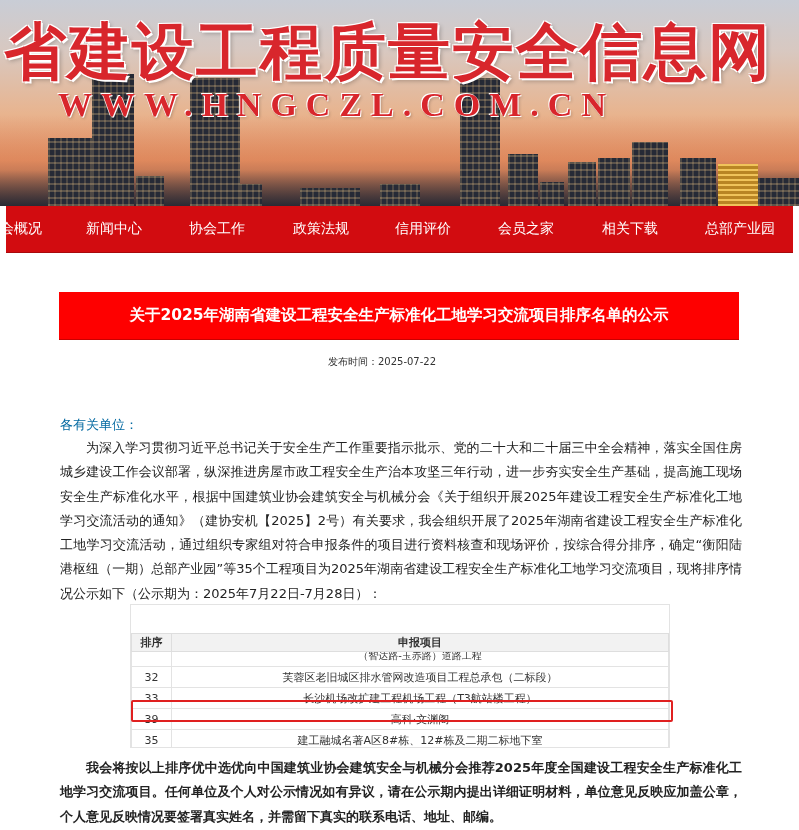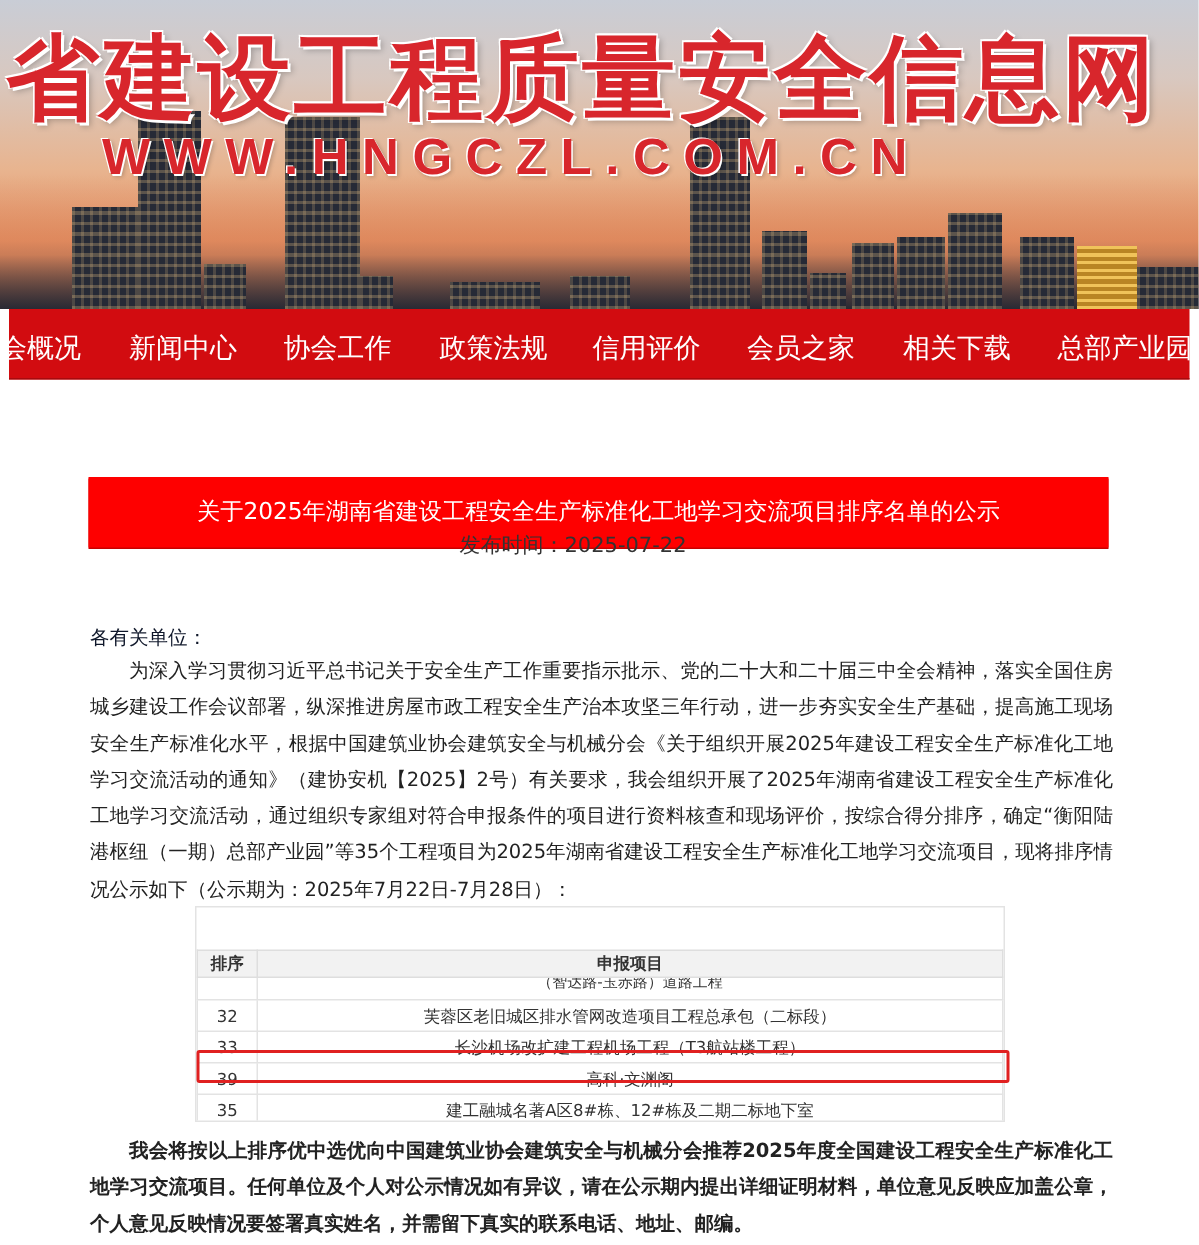--- a/index.html
+++ b/index.html
@@ -6,30 +6,30 @@
   body { width:799px; height:830px; position:relative; overflow:hidden; font-family:"DejaVu Sans", sans-serif; color:#333; }
   .banner { position:absolute; left:0; top:0; width:799px; height:206px; overflow:hidden;
     background: linear-gradient(180deg,#c9cdd6 0%, #d8c8c0 25%, #e8b48f 55%, #e79466 78%, #3a3a44 100%); }
   .banner .sky-glow { position:absolute; left:0; right:0; bottom:0; height:90px;
     background: linear-gradient(180deg, rgba(238,150,100,0) 0%, rgba(210,120,80,0.5) 60%, rgba(40,40,50,0.9) 100%); }
   .bld { position:absolute; bottom:0; background:#2a2e3a; }
   .bld.win { background-image: repeating-linear-gradient(0deg, rgba(255,210,140,0.25) 0 2px, transparent 2px 7px), repeating-linear-gradient(90deg, rgba(255,210,140,0.18) 0 2px, transparent 2px 6px); background-color:#262a36; }
   .bld.gold { background:#d9a33a; background-image: repeating-linear-gradient(0deg, #f0c35a 0 2px, #b98524 2px 5px); }
   .site-title { position:absolute; left:4px; top:10px; font-size:62px; font-weight:bold; color:#d8262c; letter-spacing:2px;
     text-shadow: 2px 2px 0 #ffffff, -1px -1px 0 #ffffff, 1px -1px 0 #fff, -1px 1px 0 #fff, 3px 3px 4px rgba(0,0,0,0.25); white-space:nowrap; z-index:3; }
-  .site-url { position:absolute; left:68px; top:86px; font-size:34px; font-weight:bold; color:#d8262c; letter-spacing:9px;
-    text-shadow: 1px 1px 0 #fff, -1px -1px 0 #fff, 2px 2px 3px rgba(0,0,0,0.2); white-space:nowrap; z-index:3; font-family:Liberation Sans, sans-serif; }
+  .site-url { position:absolute; left:58px; top:86px; font-size:34px; font-weight:bold; color:#d8262c; letter-spacing:9px;
+    text-shadow: 1px 1px 0 #fff, -1px -1px 0 #fff, 2px 2px 3px rgba(0,0,0,0.2); white-space:nowrap; z-index:3; font-family:Liberation Serif, serif; }
   .nav { position:absolute; left:6px; top:206px; width:787px; height:46px; background:#d20c10;
     border-bottom:1px solid #a80a0d; display:flex; align-items:center; }
-  .nav-item { color:#ffffff; font-size:18px; white-space:nowrap; position:absolute; top:14px; cursor:pointer; }
-  .article-title-bar { position:absolute; left:59px; top:318px; width:680px; height:47px; background:#fe0000;
-    display:flex; align-items:center; justify-content:center; box-shadow: 0 1px 0 #c80000; }
+  .nav-item { color:#ffffff; font-size:14px; white-space:nowrap; position:absolute; top:14px; cursor:pointer; }
+  .article-title-bar { position:absolute; left:59px; top:292px; width:680px; height:47px; background:#fe0000;
+    display:flex; align-items:center; justify-content:center; box-shadow: 0 1px 0 #c80000; font-weight: bold; }
   .article-title { color:#ffffff; font-size:15.5px; white-space:nowrap; }
-  .pub-time { position:absolute; left:0; width:764px; top:355px; text-align:center; font-size:14px; color:#333; }
-  .salutation { position:absolute; left:60px; top:416px; font-size:13px; color:#0f172a; }
+  .pub-time { position:absolute; left:0; width:764px; top:355px; text-align:center; font-size:10px; color:#333; }
+  .salutation { position:absolute; left:60px; top:416px; font-size:13px; color:#0369a1; }
   .para { position:absolute; left:60px; width:682px; font-size:13px; line-height:24.3px; color:#222; text-align:justify; }
   .para1 { top:436px; text-indent:26px; }
   .para2 { top:756px; text-indent:26px;font-weight:bold; }
   .table-wrap { position:absolute; left:130px; top:604px; width:538px; height:142px; overflow:hidden; border:1px solid #e3e3e3; }
   table.rank { border-collapse:collapse; width:538px; font-size:11px; color:#333; table-layout:fixed;margin-top:28px; }
   table.rank th { background:#f2f2f2; font-weight:bold; height:17px; border:1px solid #dedede; padding:0; }
   table.rank td { height:20px; border:1px solid #e3e3e3; text-align:center; padding:0; }
   table.rank td.cut { height:14px; line-height:8px; vertical-align:top; overflow:hidden; font-size:10px; }
   table.rank col.c1 { width:40px; }
   .highlight { position:absolute; left:131px; top:700px; width:542px; height:22px; border:2.5px solid #e02020; border-radius:2px; box-sizing:border-box; pointer-events:none; }

